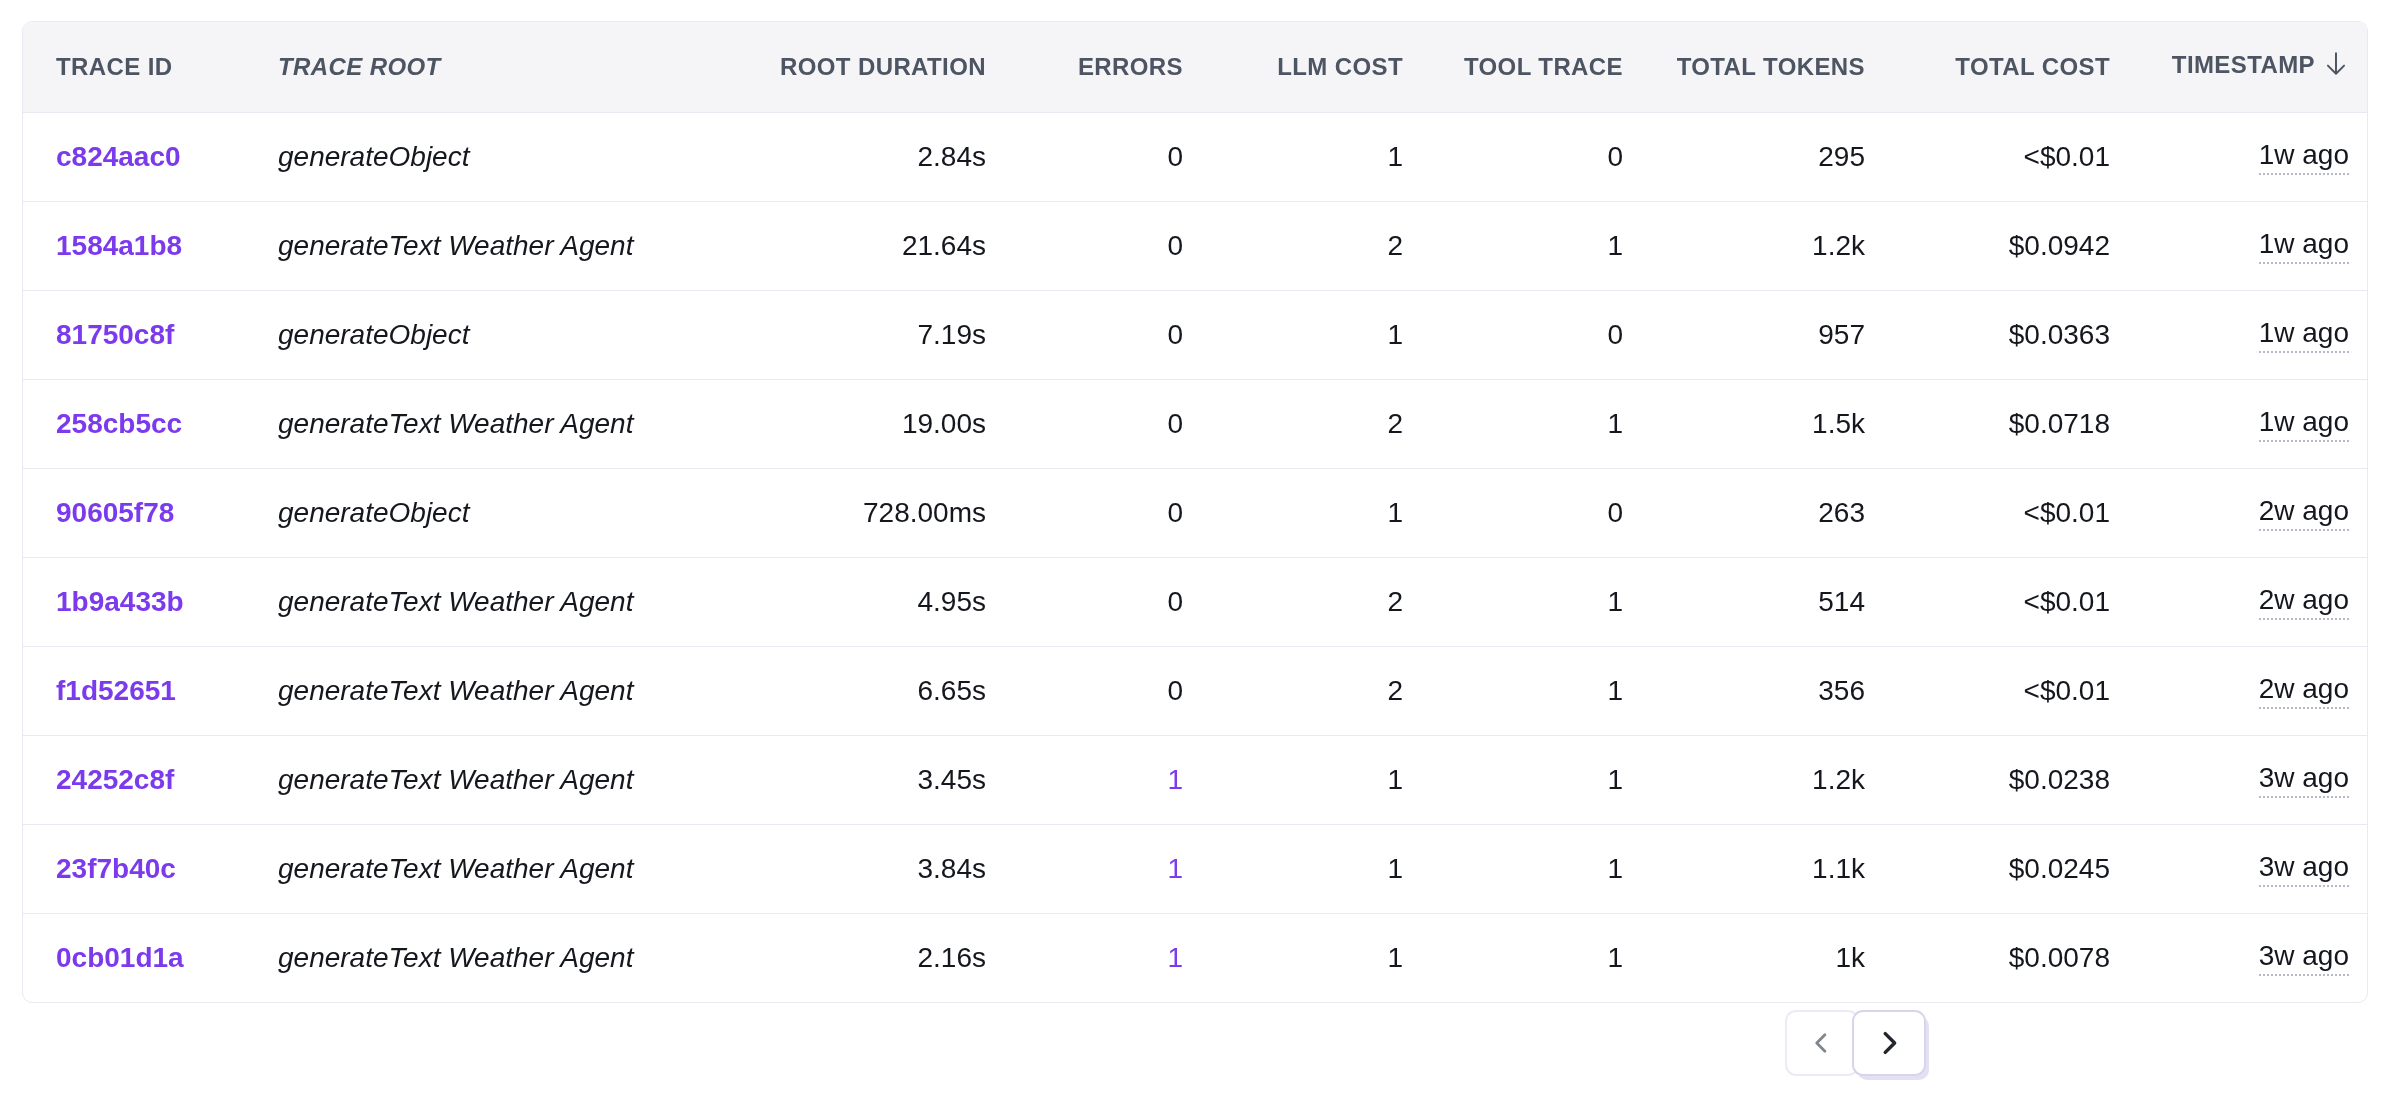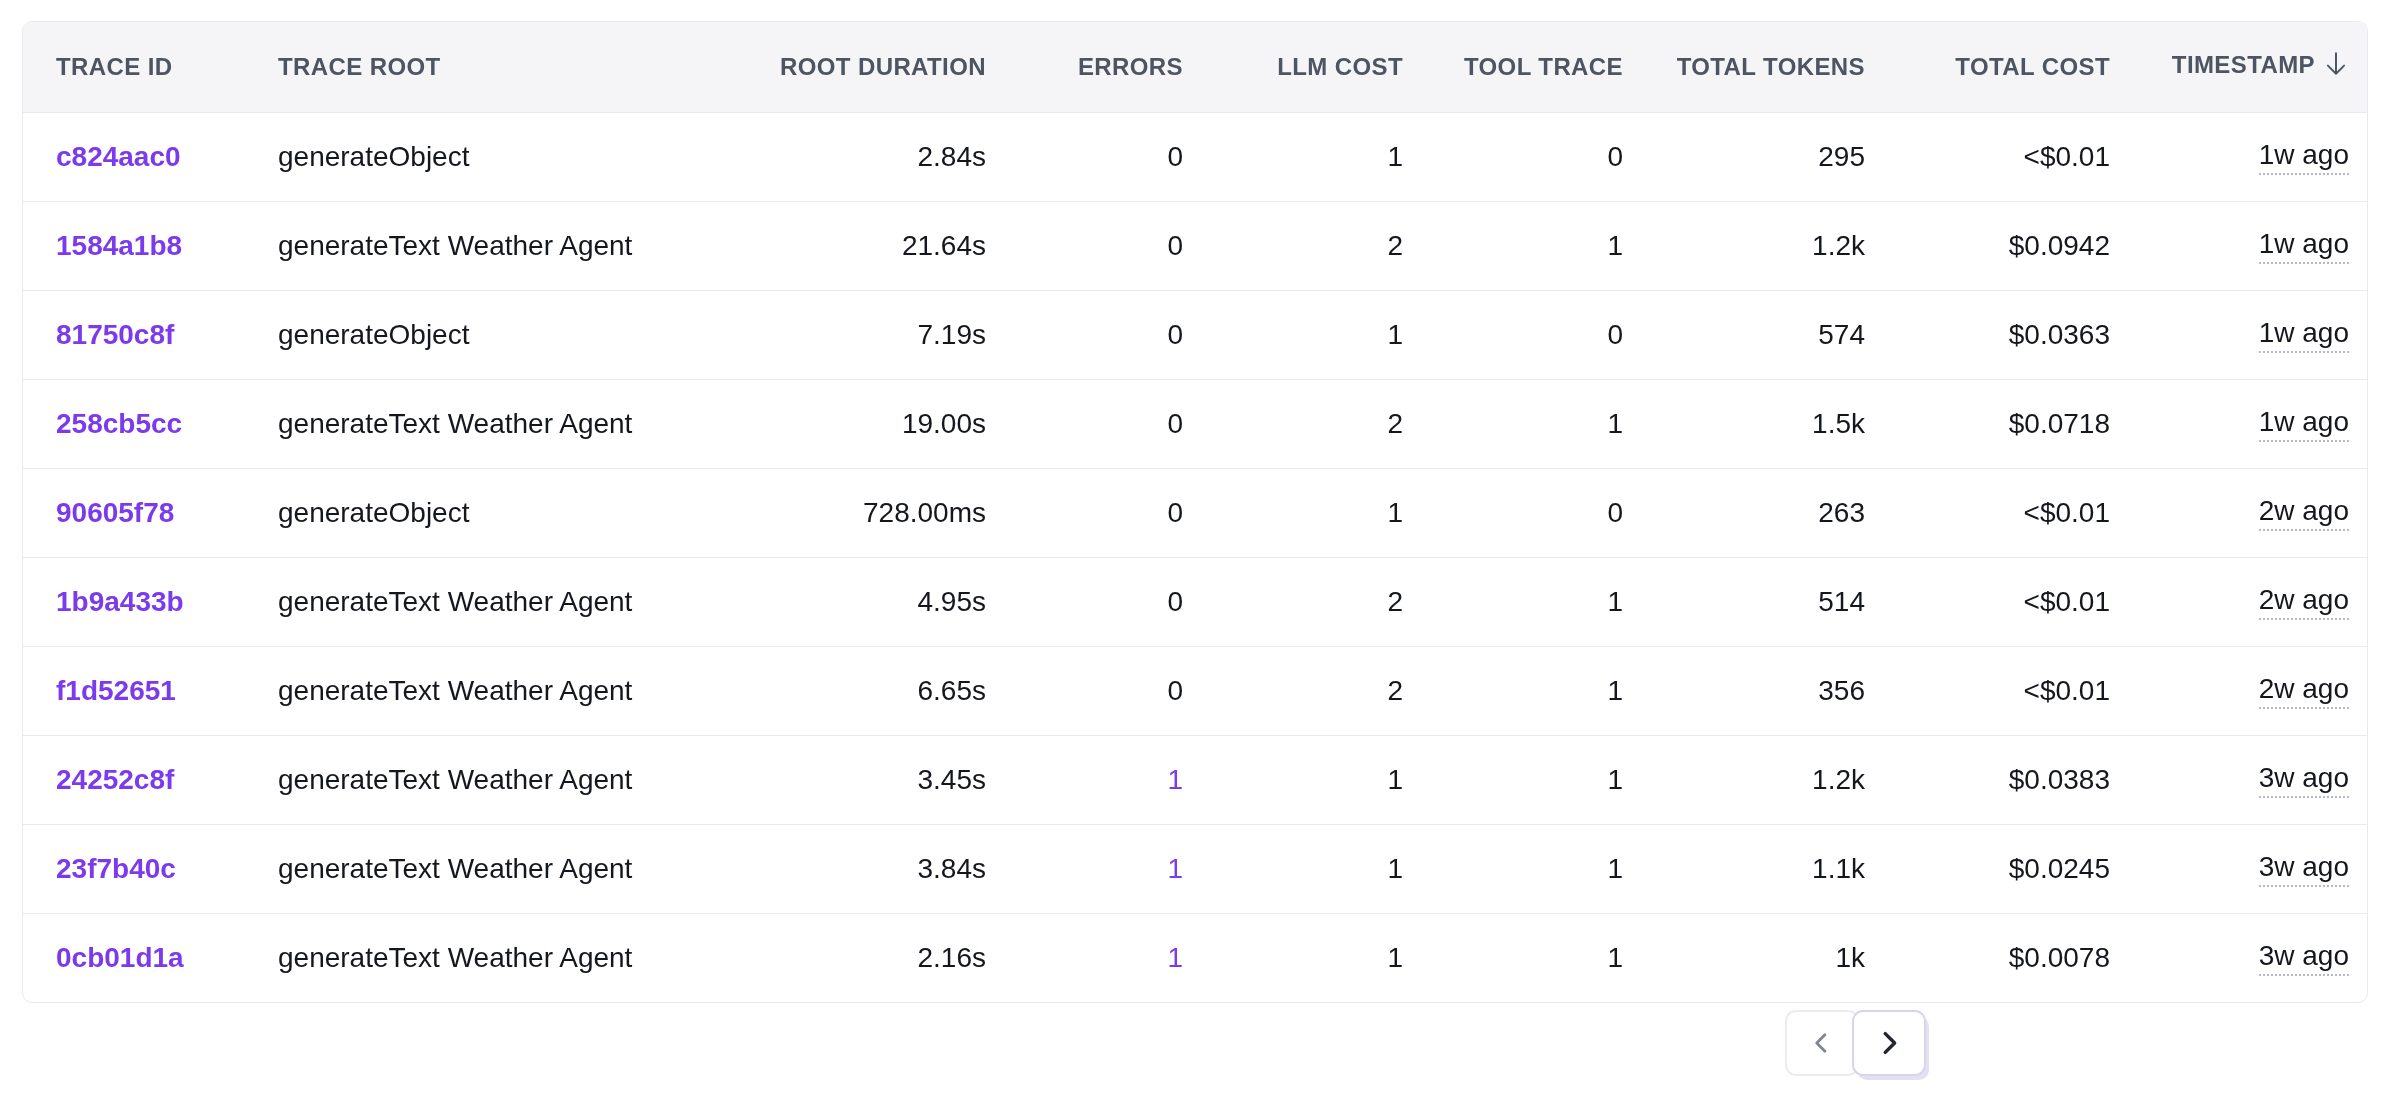--- a/index.html
+++ b/index.html
@@ -55,21 +55,21 @@
     height: 86px;
     border-top: 1px solid var(--border, #E9E9F2);
     font-size: 28px;
     color: var(--body-text, #15171E);
     white-space: nowrap;
     overflow: hidden;
   }
   .al { text-align: left; }
   .ar { text-align: right; padding-right: 25px; }
   .cell-trace_id   { padding-left: 33px; }
-  .cell-trace_root { padding-left: 22px; }
+  .cell-trace_root { padding-left: 22px; font-style: italic; }
   .cell-timestamp  { padding-right: 18px; }
 
   .trace-link { color: var(--accent, #7C3AED); cursor: pointer; font-weight: bold; }
   .err-hi { color: var(--accent, #7C3AED); }
   .ts-underline {
     display: inline-block;
     border-bottom: 2px dotted #B8B8C8;
     padding-bottom: 3px;
     line-height: 1.1;
   }
@@ -165,21 +165,21 @@
             <td class="ar cell-total_cost"><span>$0.0942</span></td>
             <td class="ar cell-timestamp"><span class="ts-underline">1w ago</span></td>
           </tr>
           <tr>
             <td class="al cell-trace_id"><span class="trace-link">81750c8f</span></td>
             <td class="al cell-trace_root"><span>generateObject</span></td>
             <td class="ar cell-root_duration"><span>7.19s</span></td>
             <td class="ar cell-errors"><span>0</span></td>
             <td class="ar cell-llm_calls"><span>1</span></td>
             <td class="ar cell-tool_calls"><span>0</span></td>
-            <td class="ar cell-total_tokens"><span>574</span></td>
+            <td class="ar cell-total_tokens"><span>957</span></td>
             <td class="ar cell-total_cost"><span>$0.0363</span></td>
             <td class="ar cell-timestamp"><span class="ts-underline">1w ago</span></td>
           </tr>
           <tr>
             <td class="al cell-trace_id"><span class="trace-link">258cb5cc</span></td>
             <td class="al cell-trace_root"><span>generateText Weather Agent</span></td>
             <td class="ar cell-root_duration"><span>19.00s</span></td>
             <td class="ar cell-errors"><span>0</span></td>
             <td class="ar cell-llm_calls"><span>2</span></td>
             <td class="ar cell-tool_calls"><span>1</span></td>
@@ -221,21 +221,21 @@
             <td class="ar cell-timestamp"><span class="ts-underline">2w ago</span></td>
           </tr>
           <tr>
             <td class="al cell-trace_id"><span class="trace-link">24252c8f</span></td>
             <td class="al cell-trace_root"><span>generateText Weather Agent</span></td>
             <td class="ar cell-root_duration"><span>3.45s</span></td>
             <td class="ar cell-errors"><span class="err-hi">1</span></td>
             <td class="ar cell-llm_calls"><span>1</span></td>
             <td class="ar cell-tool_calls"><span>1</span></td>
             <td class="ar cell-total_tokens"><span>1.2k</span></td>
-            <td class="ar cell-total_cost"><span>$0.0383</span></td>
+            <td class="ar cell-total_cost"><span>$0.0238</span></td>
             <td class="ar cell-timestamp"><span class="ts-underline">3w ago</span></td>
           </tr>
           <tr>
             <td class="al cell-trace_id"><span class="trace-link">23f7b40c</span></td>
             <td class="al cell-trace_root"><span>generateText Weather Agent</span></td>
             <td class="ar cell-root_duration"><span>3.84s</span></td>
             <td class="ar cell-errors"><span class="err-hi">1</span></td>
             <td class="ar cell-llm_calls"><span>1</span></td>
             <td class="ar cell-tool_calls"><span>1</span></td>
             <td class="ar cell-total_tokens"><span>1.1k</span></td>

